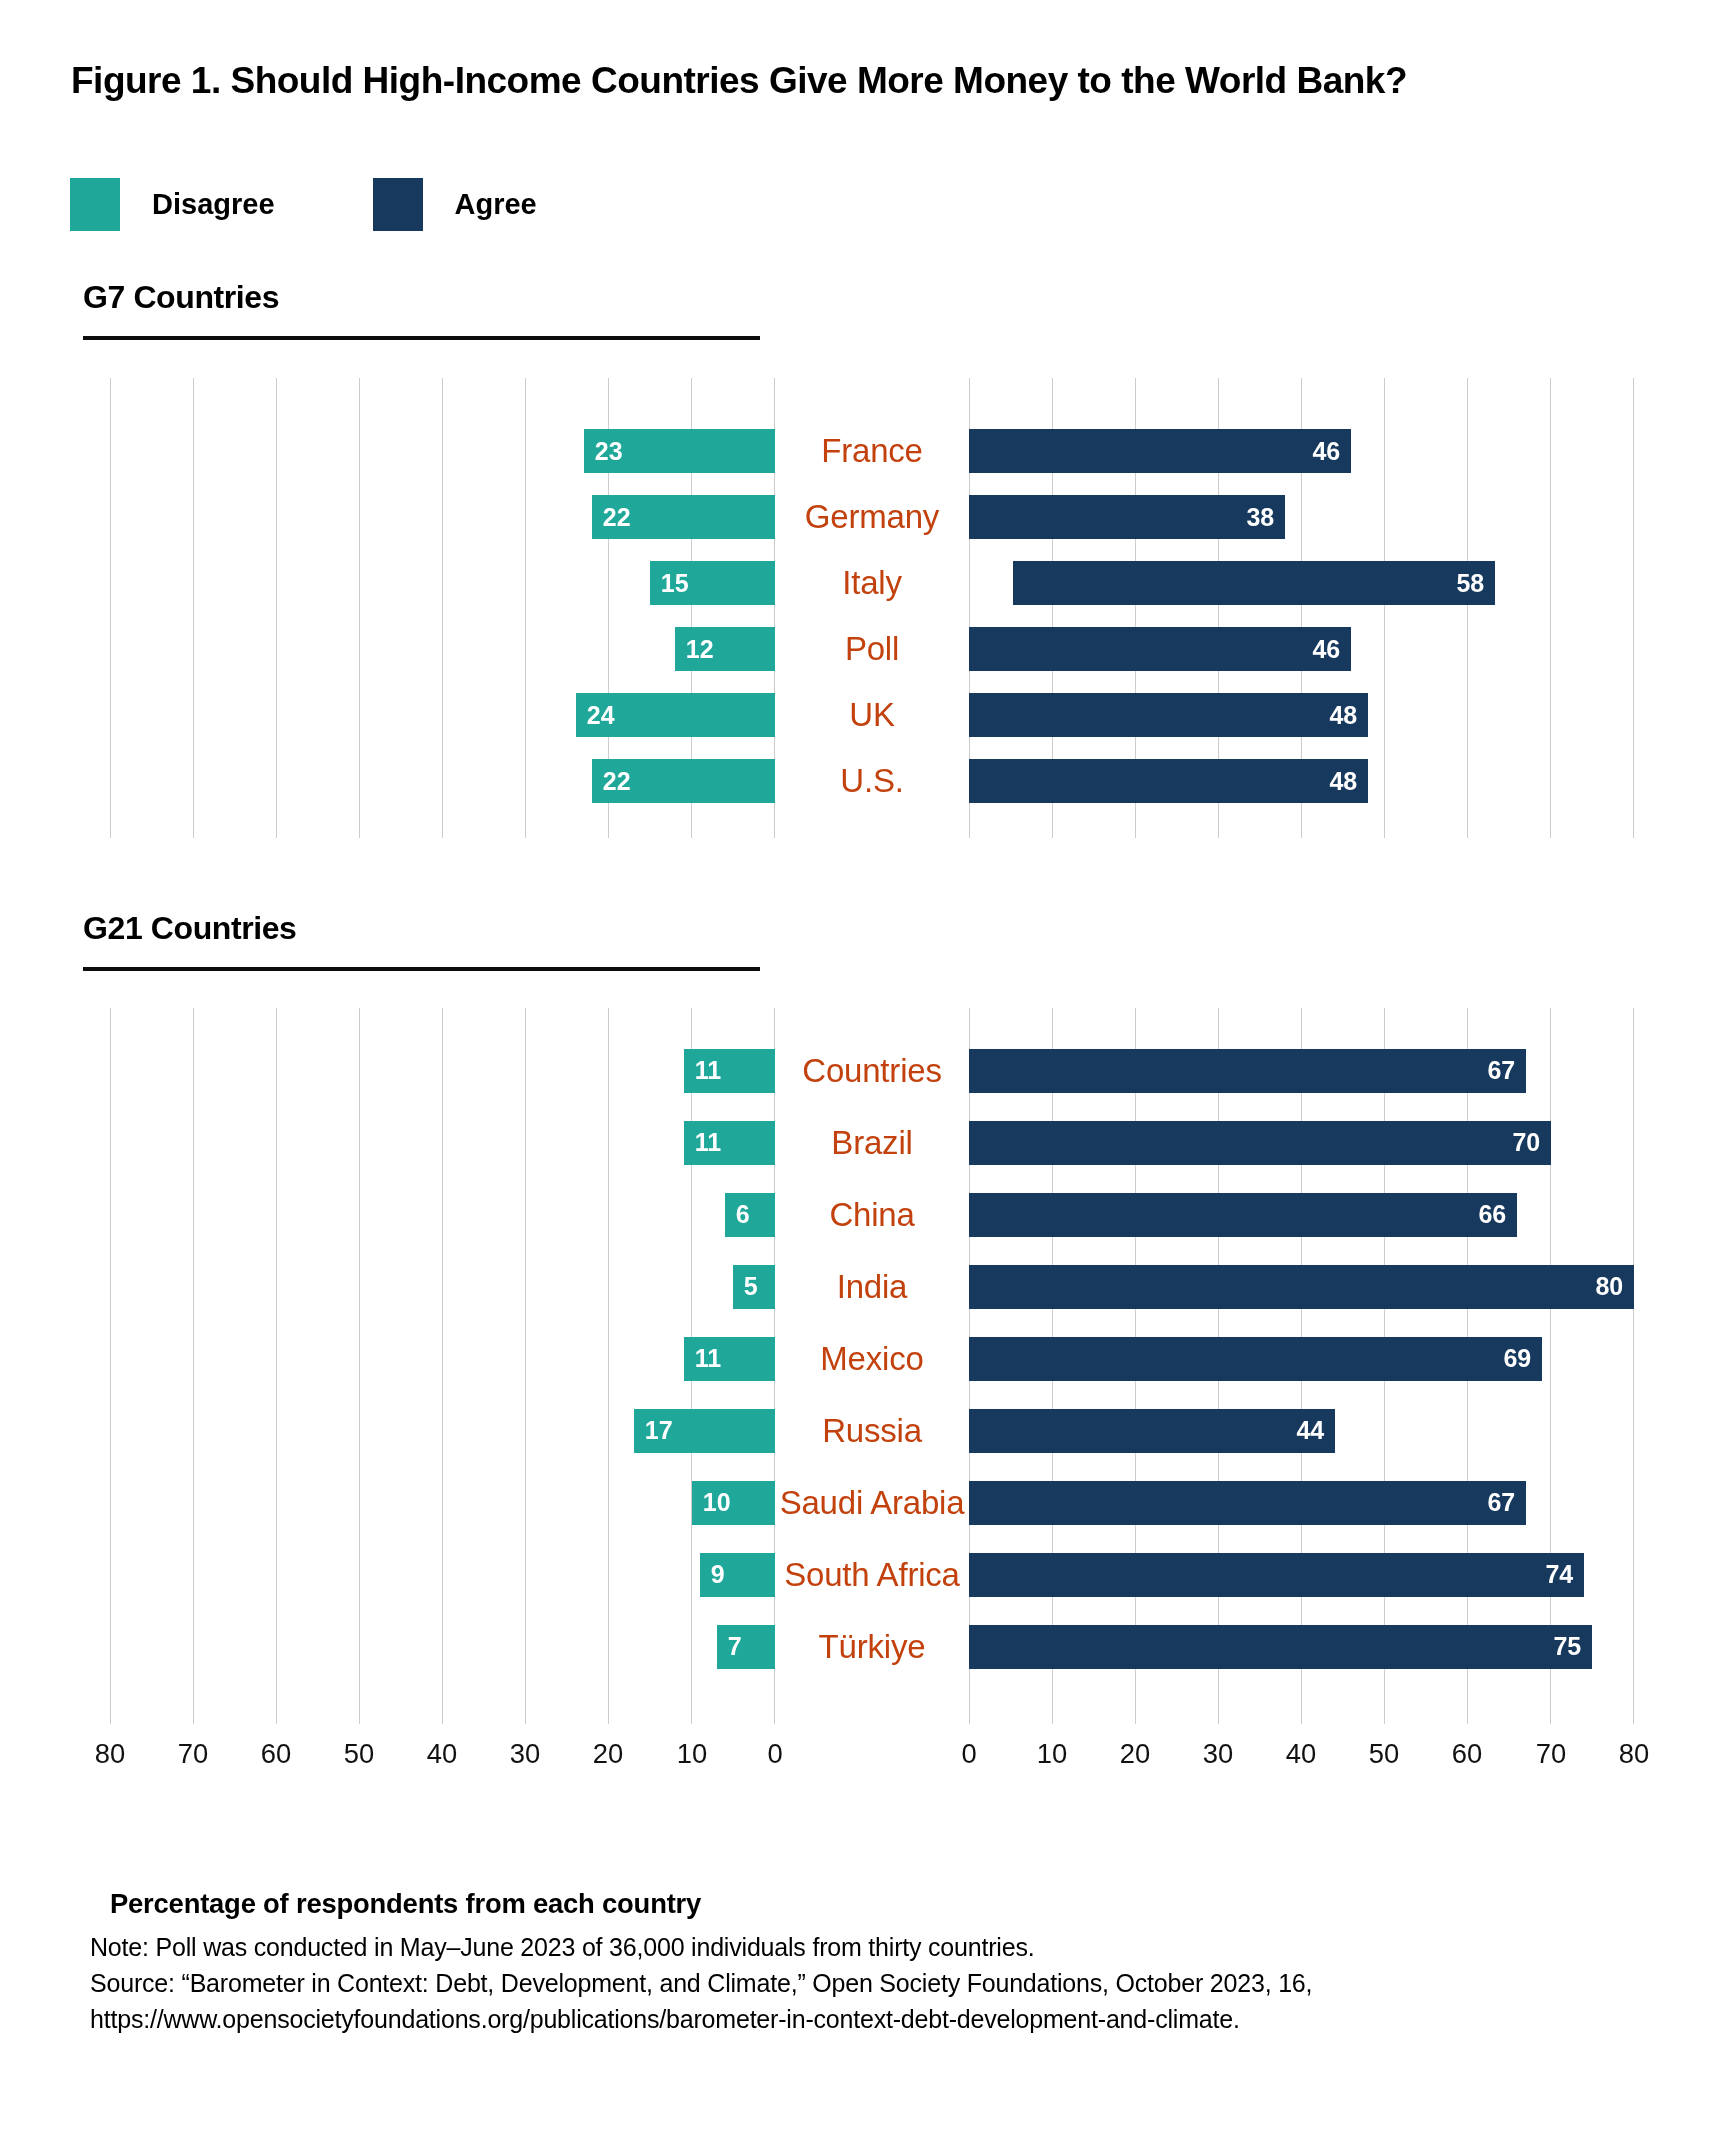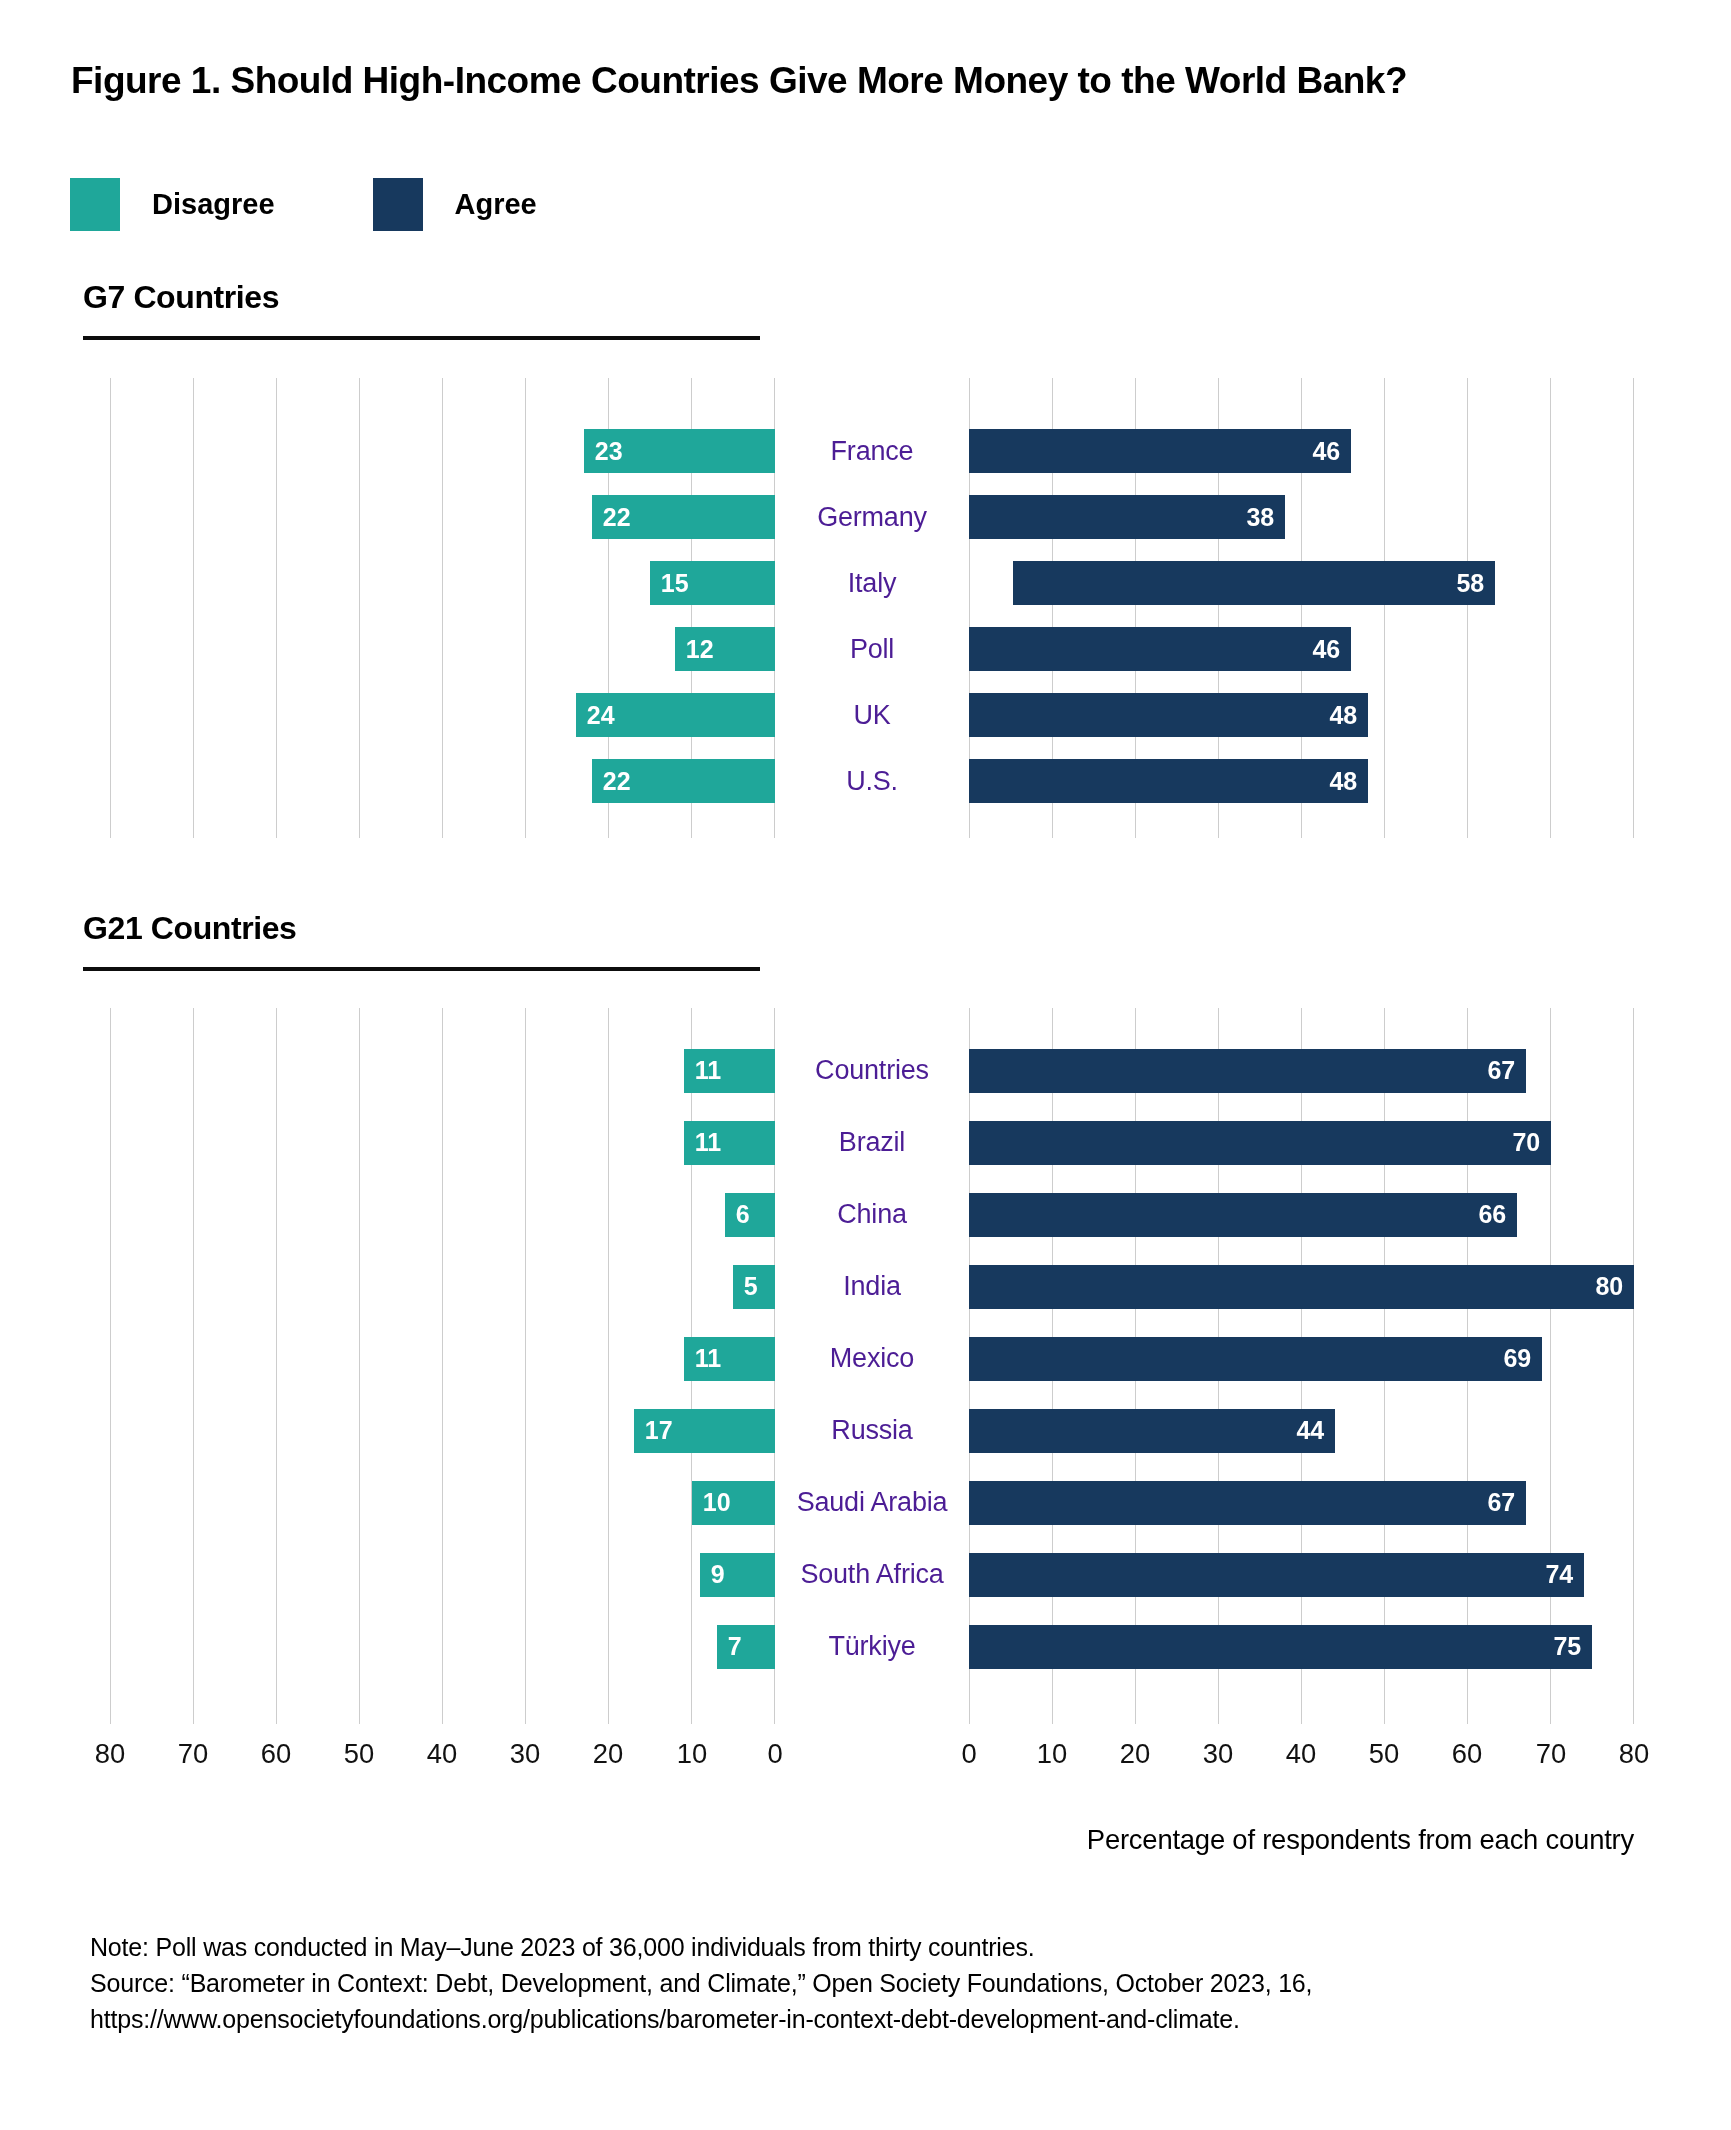--- a/index.html
+++ b/index.html
@@ -29,29 +29,29 @@
   .center{width:194px;}
   .chart-g7 .col{padding-top:40px;}
   .chart-g21 .col{padding-top:26.6px;}
   .row{height:66px;display:flex;align-items:center;}
   .chart-g21 .row{height:72px;}
   .panel-left .row{justify-content:flex-end;}
   .center .row{justify-content:center;}
   .bar{height:44px;display:flex;align-items:center;color:#fff;font-weight:700;font-size:25px;box-sizing:border-box;}
   .bar-disagree{background:var(--teal);justify-content:flex-start;padding-left:10.8px;}
   .bar-agree{background:var(--navy);justify-content:flex-end;padding-right:10.8px;}
-  .country{font-size:27px;color:#4c1d95;letter-spacing:-0.2px;}
+  .country{font-size:33px;color:#c2410c;letter-spacing:-0.2px;}
 
   .ticks{position:absolute;left:110px;top:1738px;display:flex;height:38px;}
   .tickpanel{position:relative;width:665px;}
   .tickcenter{width:194px;}
   .tickpanel span{position:absolute;top:0;transform:translateX(-50%);font-size:27.4px;color:#111;}
 
-  .axis-label{position:absolute;left:110px;width:1524px;top:1824px;text-align:right;
-              font-size:27.4px;font-weight:400;letter-spacing:-0.2px;}
+  .axis-label{position:absolute;left:110px;width:1524px;top:1888px;text-align:left;
+              font-size:27.4px;font-weight:700;letter-spacing:-0.2px;}
 
   .notes{position:absolute;left:66px;top:1929px;margin-left:24px;}
   .notes p{margin:0;font-size:25px;line-height:36px;letter-spacing:-0.2px;}
 </style>
 </head>
 <body>
 
 <div class="page">
 
   <h1 class="title">Figure 1. Should High-Income Countries Give More Money to the World Bank?</h1>

